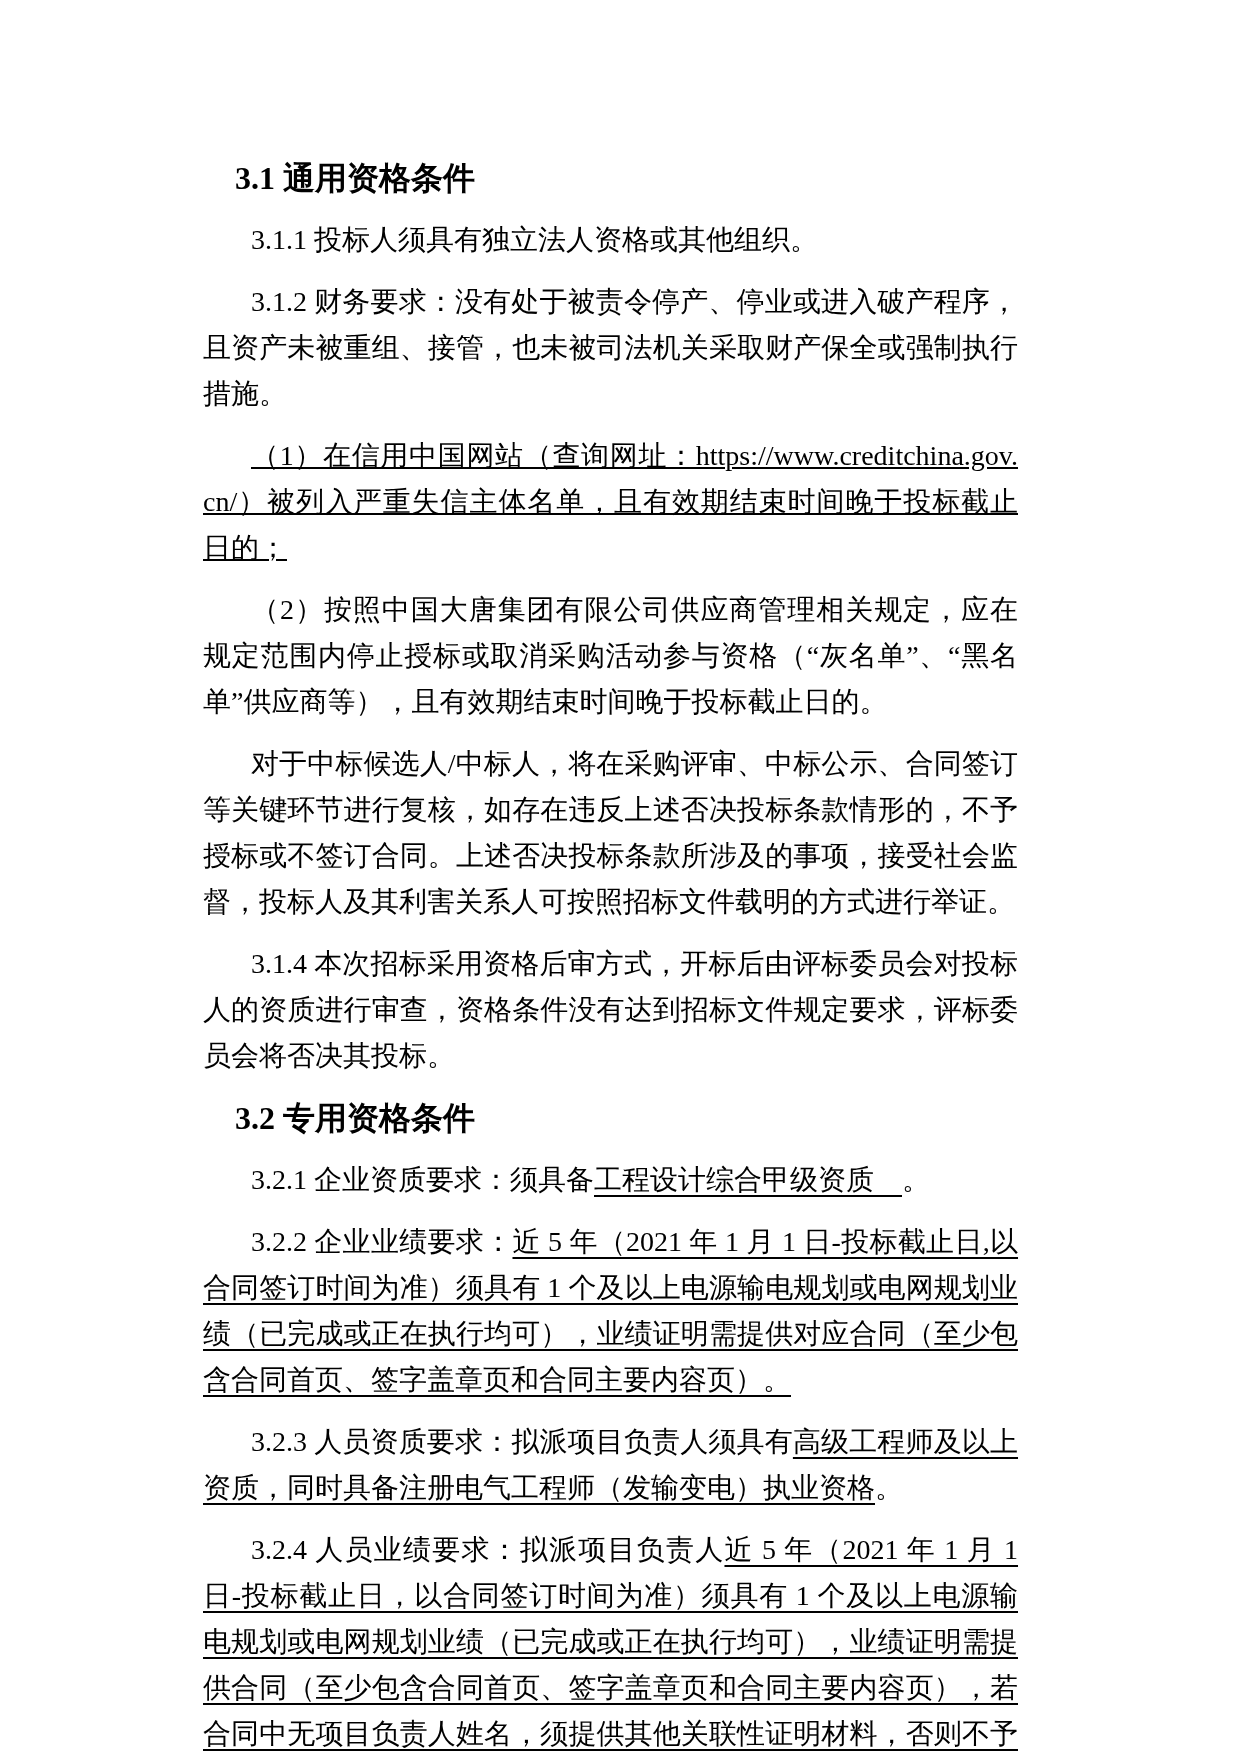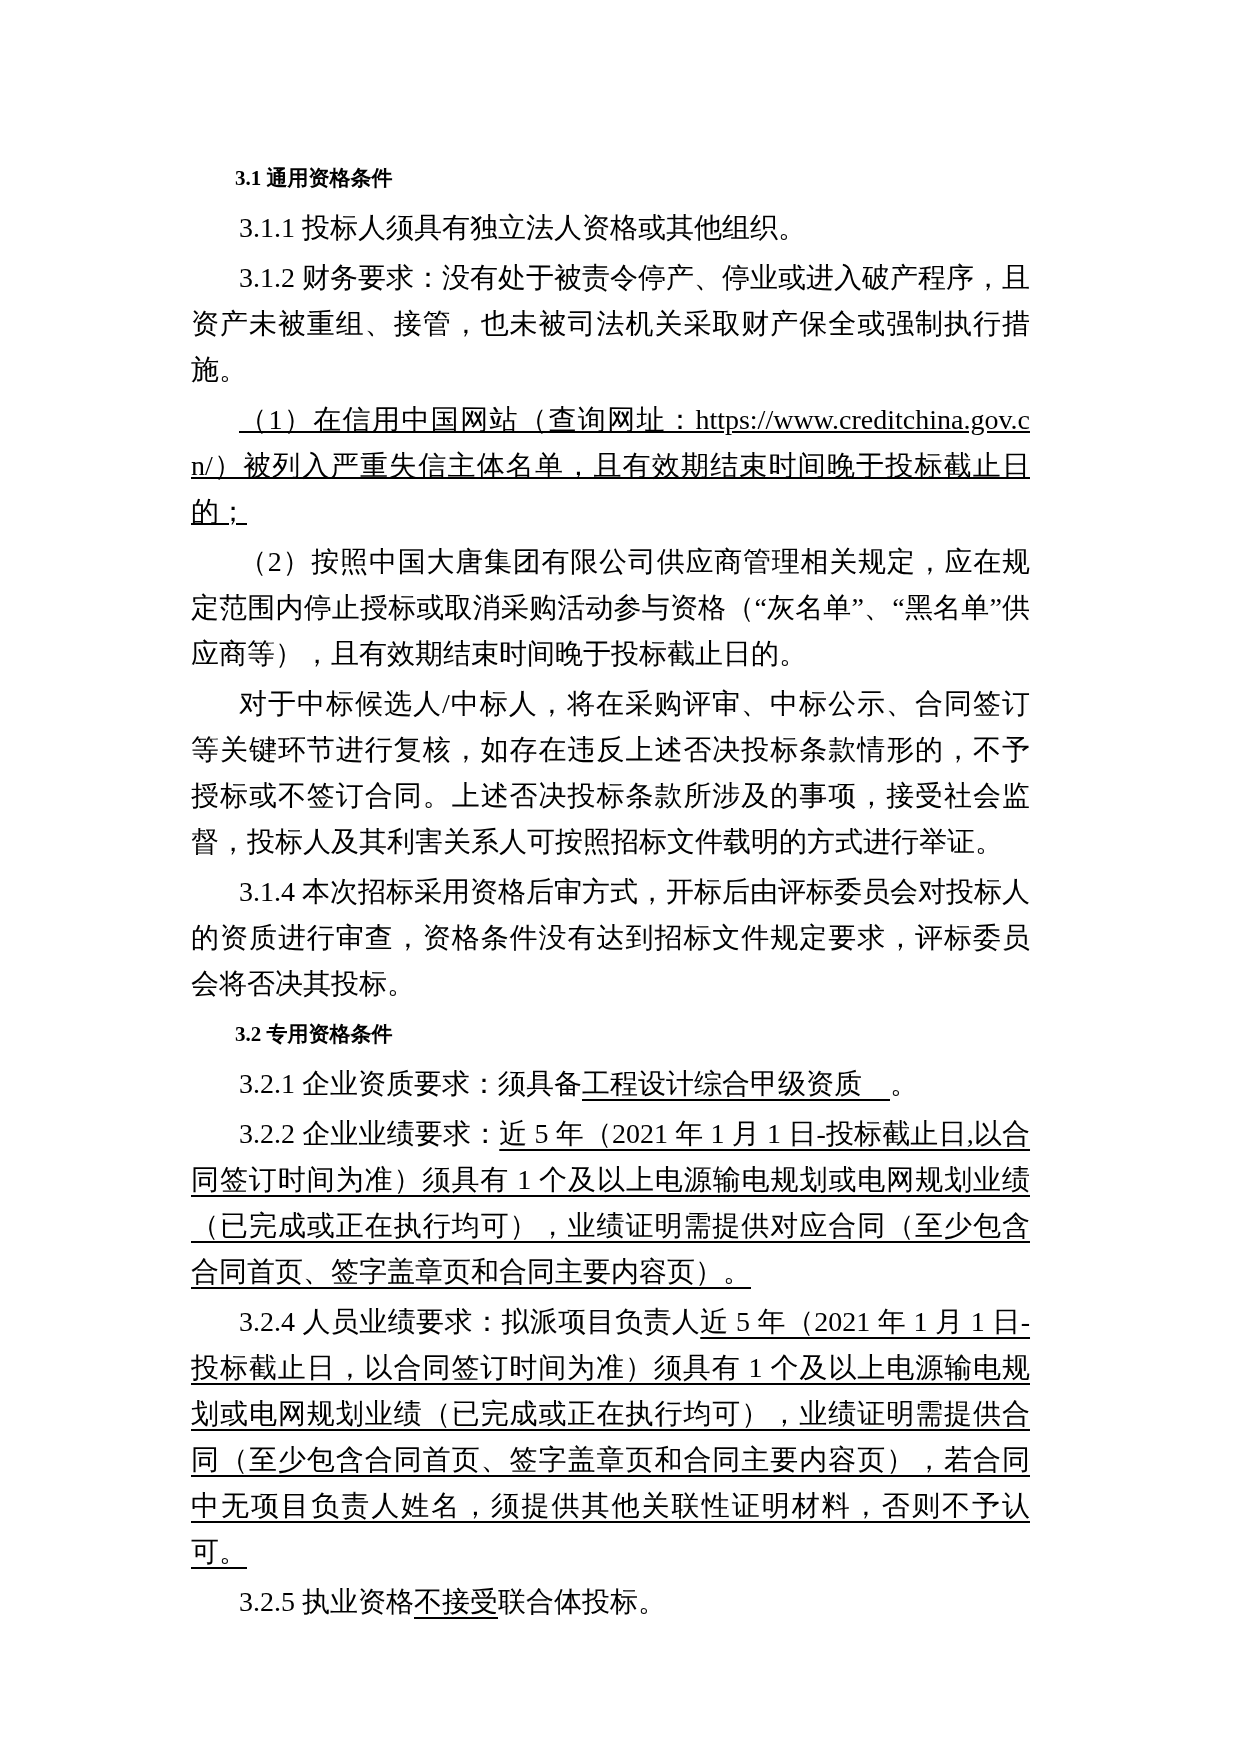--- a/index.html
+++ b/index.html
@@ -17,32 +17,32 @@
       width: 1240px;
       height: 1753px;
       background: #ffffff;
       color: #000000;
       padding: 155px 206px 0 187px;
       font-family: "Liberation Serif", "DejaVu Serif", serif;
       font-size: 28px;
       line-height: 46px;
     }
     .para {
-      margin: 4px;
+      margin: 16px;
       text-align: justify;
       text-indent: 48px;
     }
     .para.break {
       word-break: break-all;
       text-decoration: underline;
     }
     .hd {
       margin: 0;
       font-weight: bold;
-      font-size: 21px;
+      font-size: 32px;
       text-indent: 48px;
       line-height: 46px;
     }
     .u {
       text-decoration: underline;
       text-decoration-thickness: 1.5px;
       text-underline-offset: 6px;
     }
   </style>
 </head>
@@ -52,15 +52,16 @@
   <h2 class="hd"><span>3.1 通用资格条件</span></h2>
   <p class="para"><span>3.1.1 投标人须具有独立法人资格或其他组织。</span></p>
   <p class="para"><span>3.1.2 财务要求：没有处于被责令停产、停业或进入破产程序，且资产未被重组、接管，也未被司法机关采取财产保全或强制执行措施。</span></p>
   <p class="para break"><span>（1）在信用中国网站（查询网址：https://www.creditchina.gov.cn/）被列入严重失信主体名单，且有效期结束时间晚于投标截止日的；</span></p>
   <p class="para"><span>（2）按照中国大唐集团有限公司供应商管理相关规定，应在规定范围内停止授标或取消采购活动参与资格（“灰名单”、“黑名单”供应商等），且有效期结束时间晚于投标截止日的。</span></p>
   <p class="para"><span>对于中标候选人/中标人，将在采购评审、中标公示、合同签订等关键环节进行复核，如存在违反上述否决投标条款情形的，不予授标或不签订合同。上述否决投标条款所涉及的事项，接受社会监督，投标人及其利害关系人可按照招标文件载明的方式进行举证。</span></p>
   <p class="para"><span>3.1.4 本次招标采用资格后审方式，开标后由评标委员会对投标人的资质进行审查，资格条件没有达到招标文件规定要求，评标委员会将否决其投标。</span></p>
   <h2 class="hd"><span>3.2 专用资格条件</span></h2>
   <p class="para"><span>3.2.1 企业资质要求：须具备</span><span class="u">工程设计综合甲级资质　</span><span>。</span></p>
   <p class="para"><span>3.2.2 企业业绩要求：</span><span class="u">近 5 年（2021 年 1 月 1 日-投标截止日,以合同签订时间为准）须具有 1 个及以上电源输电规划或电网规划业绩（已完成或正在执行均可），业绩证明需提供对应合同（至少包含合同首页、签字盖章页和合同主要内容页）。</span></p>
+  <p class="para"><span>3.2.3 人员资质要求：拟派项目负责人须具有</span><span class="u">高级工程师及以上资质，同时具备注册电气工程师（发输变电）执业资格</span><span>。</span></p>
   <p class="para"><span>3.2.4 人员业绩要求：拟派项目负责人</span><span class="u">近 5 年（2021 年 1 月 1 日-投标截止日，以合同签订时间为准）须具有 1 个及以上电源输电规划或电网规划业绩（已完成或正在执行均可），业绩证明需提供合同（至少包含合同首页、签字盖章页和合同主要内容页），若合同中无项目负责人姓名，须提供其他关联性证明材料，否则不予认可。</span></p>
   <p class="para"><span>3.2.5 执业资格</span><span class="u">不接受</span><span>联合体投标。</span></p>
 </div>
 
 </body></html>

